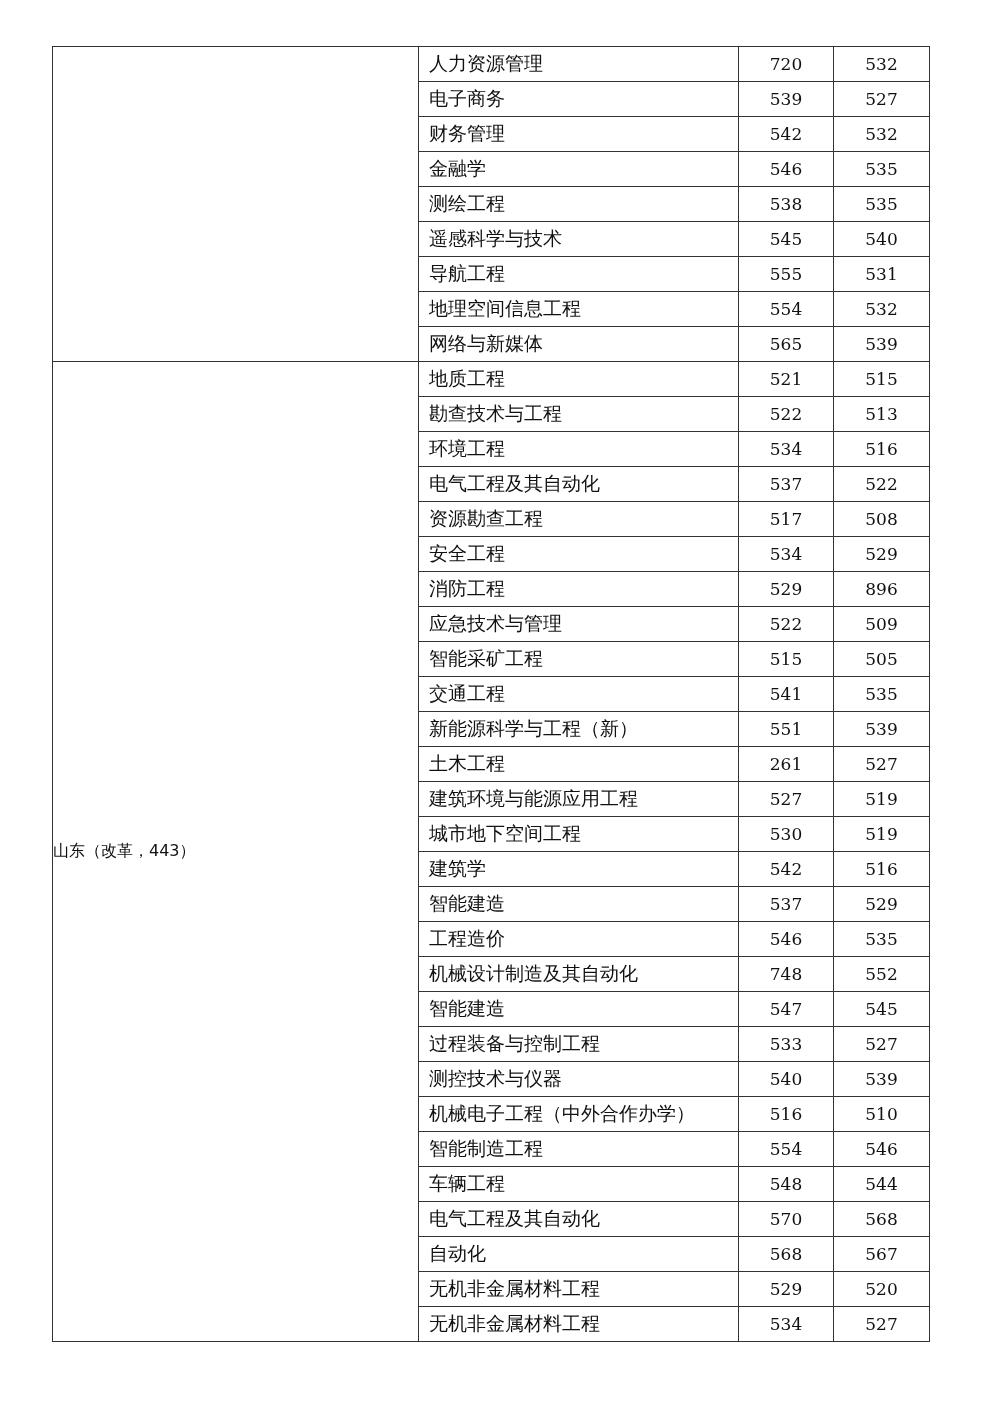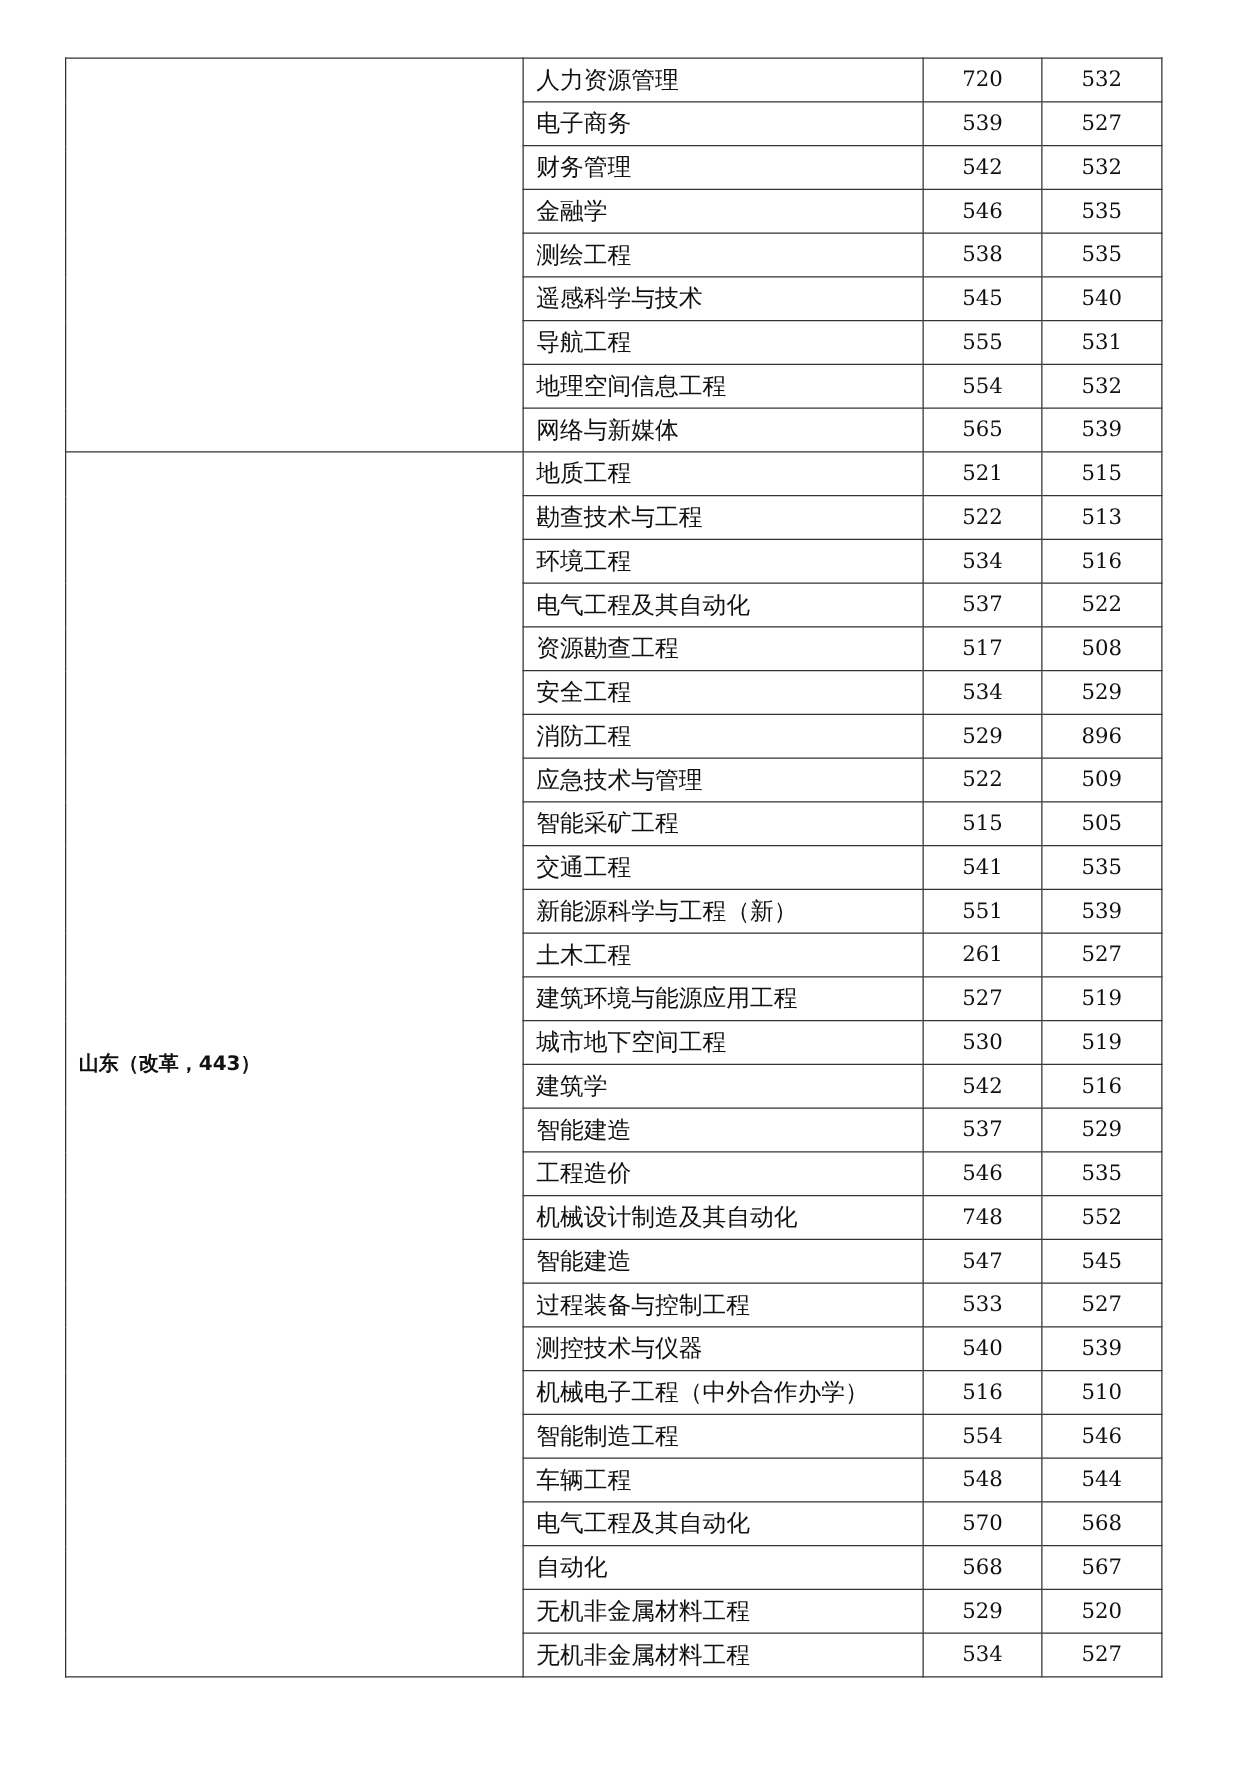--- a/index.html
+++ b/index.html
@@ -1,20 +1,20 @@
 <!DOCTYPE html>
 <html><head>
 <meta charset="utf-8">
 <style>
   html, body { margin: 0; padding: 0; background: #ffffff; }
   body { width: 1008px; height: 1425px; position: relative; font-family: "DejaVu Serif", "Liberation Serif", serif; color: #111; }
   .page { position: absolute; left: 52px; top: 46px; width: 877px; }
   table { border-collapse: collapse; width: 877px; table-layout: fixed; border-radius: 17px; }
   td { border: 1.5px solid #333; padding: 0; height: 34px; font-size: 19px; }
-  td.province { font-size: 16px; padding-left: 10px; vertical-align: middle; font-family: "DejaVu Sans", "Liberation Sans", sans-serif; font-weight: bold; }
+  td.province { font-size: 16px; padding-left: 0; vertical-align: middle; font-family: "DejaVu Sans", "Liberation Sans", sans-serif; }
   td.major { padding-left: 10px; text-align: left; }
   td.num { text-align: center; font-size: 17px; }
   col.c1 { width: 366px; } col.c2 { width: 320px; } col.c3 { width: 95px; } col.c4 { width: 96px; }
 </style>
 </head>
 <body>
 
 <div class="page">
   <table>
     <colgroup>

